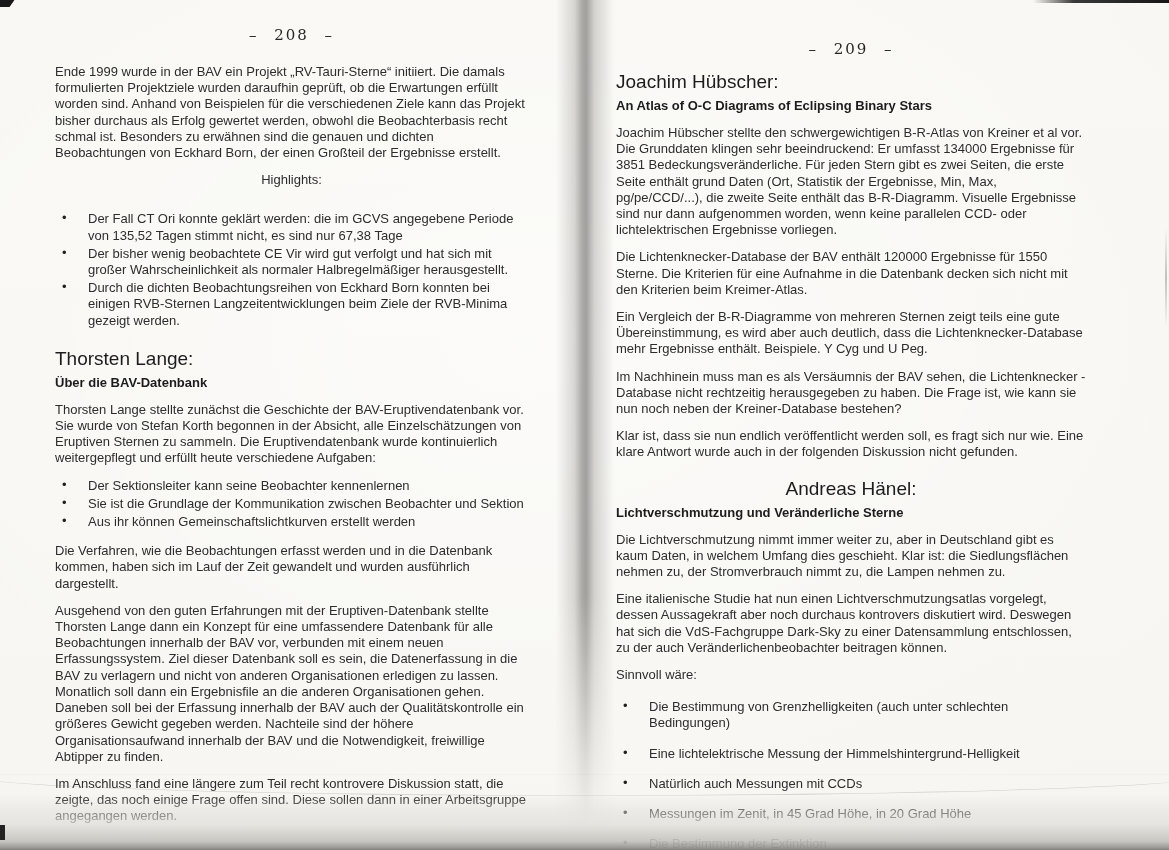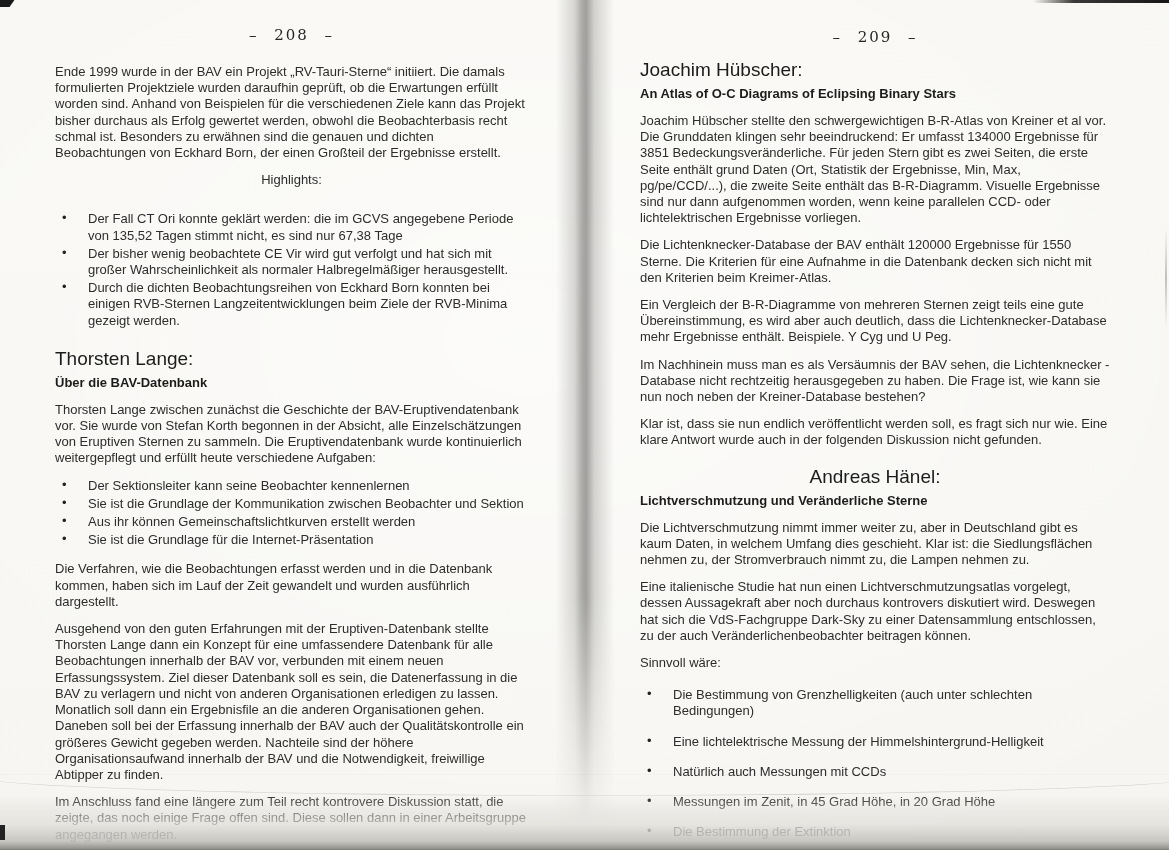--- a/index.html
+++ b/index.html
@@ -8,21 +8,21 @@
     position:relative; width:1169px; height:850px; overflow:hidden;
     background:
       radial-gradient(ellipse 130% 120% at 45% 40%, rgba(255,255,255,.55) 0%, rgba(255,255,255,0) 60%),
       linear-gradient(#f8f7f3,#f6f5f1);
     color:#2c2c2c;
   }
   .page{
     position:absolute; top:0; height:662px; box-sizing:border-box; z-index:1;
   }
   .page-left{ left:0;   width:585px; padding:26px 57px 0 55px; }
-  .page-right{ left:585px; width:584px; padding:28px 59px 0 55px; }
+  .page-right{ left:561px; width:584px; padding:40px 59px 0 55px; }
 
   .pageno{
     text-align:center; font-family:"DejaVu Serif", serif;
     font-size:15px; color:#262626; letter-spacing:2px; word-spacing:9px;
     margin-bottom:20px;
   }
   .page-right .pageno{ margin-bottom:16px; }
 
   p{ margin:0 0 11px 0; font-size:13px; line-height:16.2px; color:#2d2d2d; }
   .hl-label{ margin-bottom:23px;text-align:center; }
@@ -104,27 +104,26 @@
 
     <ul>
       <li>Der Fall CT Ori konnte geklärt werden: die im GCVS angegebene Periode von 135,52 Tagen stimmt nicht, es sind nur 67,38 Tage</li>
       <li>Der bisher wenig beobachtete CE Vir wird gut verfolgt und hat sich mit großer Wahrscheinlichkeit als normaler Halbregelmäßiger herausgestellt.</li>
       <li>Durch die dichten Beobachtungsreihen von Eckhard Born konnten bei einigen RVB-Sternen Langzeitentwicklungen beim Ziele der RVB-Minima gezeigt werden.</li>
     </ul>
 
     <div class="author gap-before-section">Thorsten Lange:</div>
     <div class="sec-title">Über die BAV-Datenbank</div>
 
-    <p>Thorsten Lange zwischen zunächst die Geschichte der BAV-Eruptivendatenbank vor. Sie wurde von Stefan Korth begonnen in der Absicht, alle Einzelschätzungen von Eruptiven Sternen zu sammeln. Die Eruptivendatenbank wurde kontinuierlich weitergepflegt und erfüllt heute verschiedene Aufgaben:</p>
+    <p>Thorsten Lange stellte zunächst die Geschichte der BAV-Eruptivendatenbank vor. Sie wurde von Stefan Korth begonnen in der Absicht, alle Einzelschätzungen von Eruptiven Sternen zu sammeln. Die Eruptivendatenbank wurde kontinuierlich weitergepflegt und erfüllt heute verschiedene Aufgaben:</p>
 
     <ul>
       <li>Der Sektionsleiter kann seine Beobachter kennenlernen</li>
       <li>Sie ist die Grundlage der Kommunikation zwischen Beobachter und Sektion</li>
       <li>Aus ihr können Gemeinschaftslichtkurven erstellt werden</li>
-      <li>Sie ist die Grundlage für die Internet-Präsentation</li>
     </ul>
 
     <p>Die Verfahren, wie die Beobachtungen erfasst werden und in die Datenbank kommen, haben sich im Lauf der Zeit gewandelt und wurden ausführlich dargestellt.</p>
     <p>Ausgehend von den guten Erfahrungen mit der Eruptiven-Datenbank stellte Thorsten Lange dann ein Konzept für eine umfassendere Datenbank für alle Beobachtungen innerhalb der BAV vor, verbunden mit einem neuen Erfassungssystem. Ziel dieser Datenbank soll es sein, die Datenerfassung in die BAV zu verlagern und nicht von anderen Organisationen erledigen zu lassen. Monatlich soll dann ein Ergebnisfile an die anderen Organisationen gehen. Daneben soll bei der Erfassung innerhalb der BAV auch der Qualitätskontrolle ein größeres Gewicht gegeben werden. Nachteile sind der höhere Organisationsaufwand innerhalb der BAV und die Notwendigkeit, freiwillige Abtipper zu finden.</p>
     <p>Im Anschluss fand eine längere zum Teil recht kontrovere Diskussion statt, die zeigte, das noch einige Frage offen sind. Diese sollen dann in einer Arbeitsgruppe angegangen werden.</p>
   </div>
 
   <div class="page page-right">
     <div class="pageno">–  209  –</div>
 

